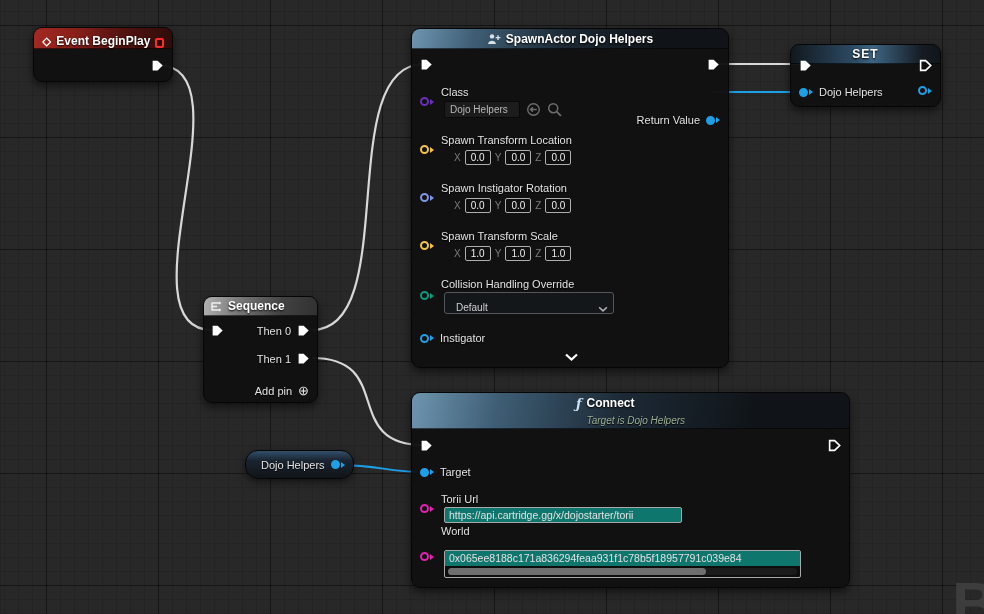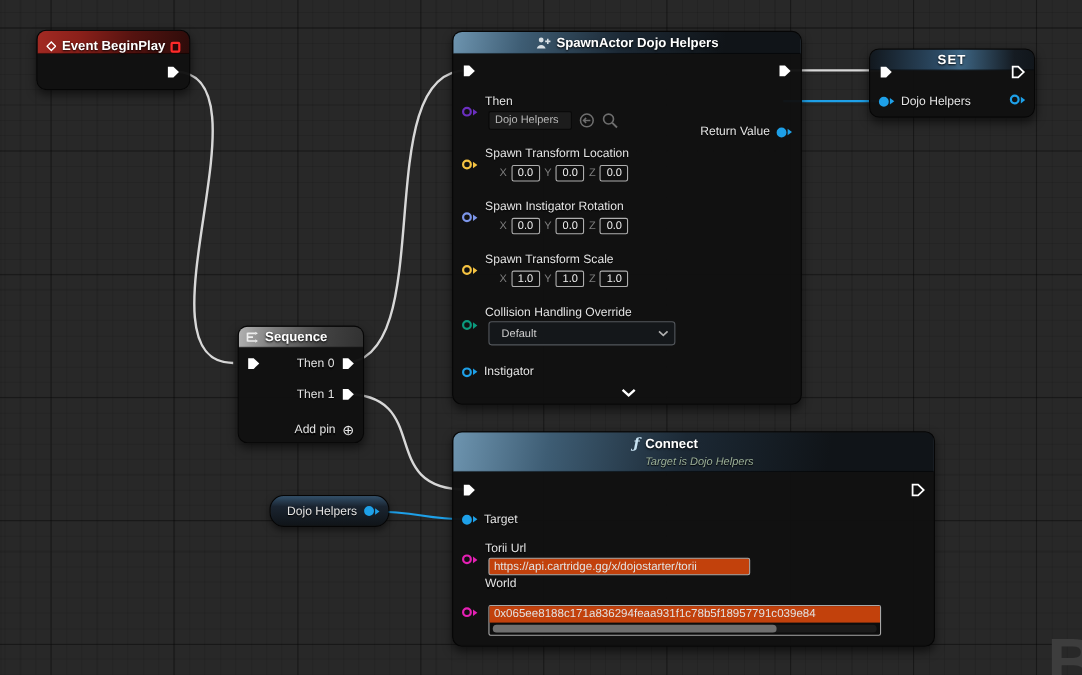--- a/index.html
+++ b/index.html
@@ -49,24 +49,24 @@
     border:1px solid #aeaeae; border-radius:2px; background:#101010;
     color:#efefef; font-size:10px; text-align:center; padding:0 2px;
   }
   .dd {
     display:inline-flex; align-items:center; justify-content:space-between;
     background:#1c1c1c; border:1px solid #090909; border-radius:2px;
     color:#b9b9b9; font-size:10px; padding:0 5px; gap:6px;
   }
   .dd-big {
     background:#14171a; border:1px solid #53575c; border-radius:3px;
-    color:#cfcfcf; font-size:10px;
+    color:#cfcfcf; font-size:10px;align-items:flex-end;
   }
   .tfield {
-    background:#c2410c; border:1px solid #a8a8a8; border-radius:2px;
+    background:#0f766e; border:1px solid #a8a8a8; border-radius:2px;
     color:#e2e2e2; font-size:10.5px; line-height:14px; padding:0 4px;
     overflow:hidden; white-space:nowrap;
   }
   .scrollbar { height:7px; margin:2px 3px 2px 3px; border-radius:4px; background:#1b1b1b; }
   .scrollthumb { height:7px; width:74%; border-radius:4px; background:#6f6f6f; }
   .getter {
     position:absolute; z-index:2;
     background:linear-gradient(180deg,#32506a 0%,#1a2430 35%,#101418 100%);
     border:1px solid #050505; border-radius:13px;
     box-shadow:0 3px 7px rgba(0,0,0,0.5);
@@ -102,21 +102,21 @@
     <span class="hdr-title">Event BeginPlay</span>
     <span class="redbox" style="margin-left:auto"></span>
   </div>
   <div class="row" style="right:8px;top:31px">
     <svg width="13" height="13" viewBox="0 0 12 12">
       <path d="M1.5 1.5h4.6L10.8 6l-4.7 4.5H1.5z" fill="#fff"></path>
     </svg>
   </div>
 </div>
 
-<div class="node" style="left:216px;top:296px;width:115px;height:107px">
+<div class="node" style="left:203px;top:296px;width:115px;height:107px">
   <div class="hdr hdr-sequence" style="height:19px;padding:0 6px">
     <svg width="13" height="11" viewBox="0 0 13 11">
       <path d="M2 1.5 V9.5 M2 2 H9 M2 5.5 H7 M2 9 H9" fill="none" stroke="#eee" stroke-width="1.5"></path>
       <path d="M9 0.5 L11.5 2 L9 3.5 Z M9 7.5 L11.5 9 L9 10.5 Z" fill="#eee"></path>
     </svg>
     <span class="hdr-title">Sequence</span>
   </div>
   <div class="row" style="left:7px;top:27px">
     <svg width="13" height="13" viewBox="0 0 12 12">
       <path d="M1.5 1.5h4.6L10.8 6l-4.7 4.5H1.5z" fill="#fff"></path>
@@ -155,21 +155,21 @@
       <path d="M1.5 1.5h4.6L10.8 6l-4.7 4.5H1.5z" fill="#fff"></path>
     </svg>
   </div>
   <div class="row" style="right:8px;top:29px">
     <svg width="13" height="13" viewBox="0 0 12 12">
       <path d="M1.5 1.5h4.6L10.8 6l-4.7 4.5H1.5z" fill="#fff"></path>
     </svg>
   </div>
 
   <div class="row" style="left:29px;top:57px">
-    <span class="slabel">Then</span>
+    <span class="slabel">Class</span>
   </div>
   <div class="row" style="left:8px;top:68px">
     <span class="pdata" style="--c:#6b2fbf">
         <span class="c"></span>
         <span class="t"></span>
       </span>
   </div>
   <div class="row" style="left:32px;top:72px">
     <span class="dd" style="width:76px;height:17px">
       <span>Dojo Helpers</span>

